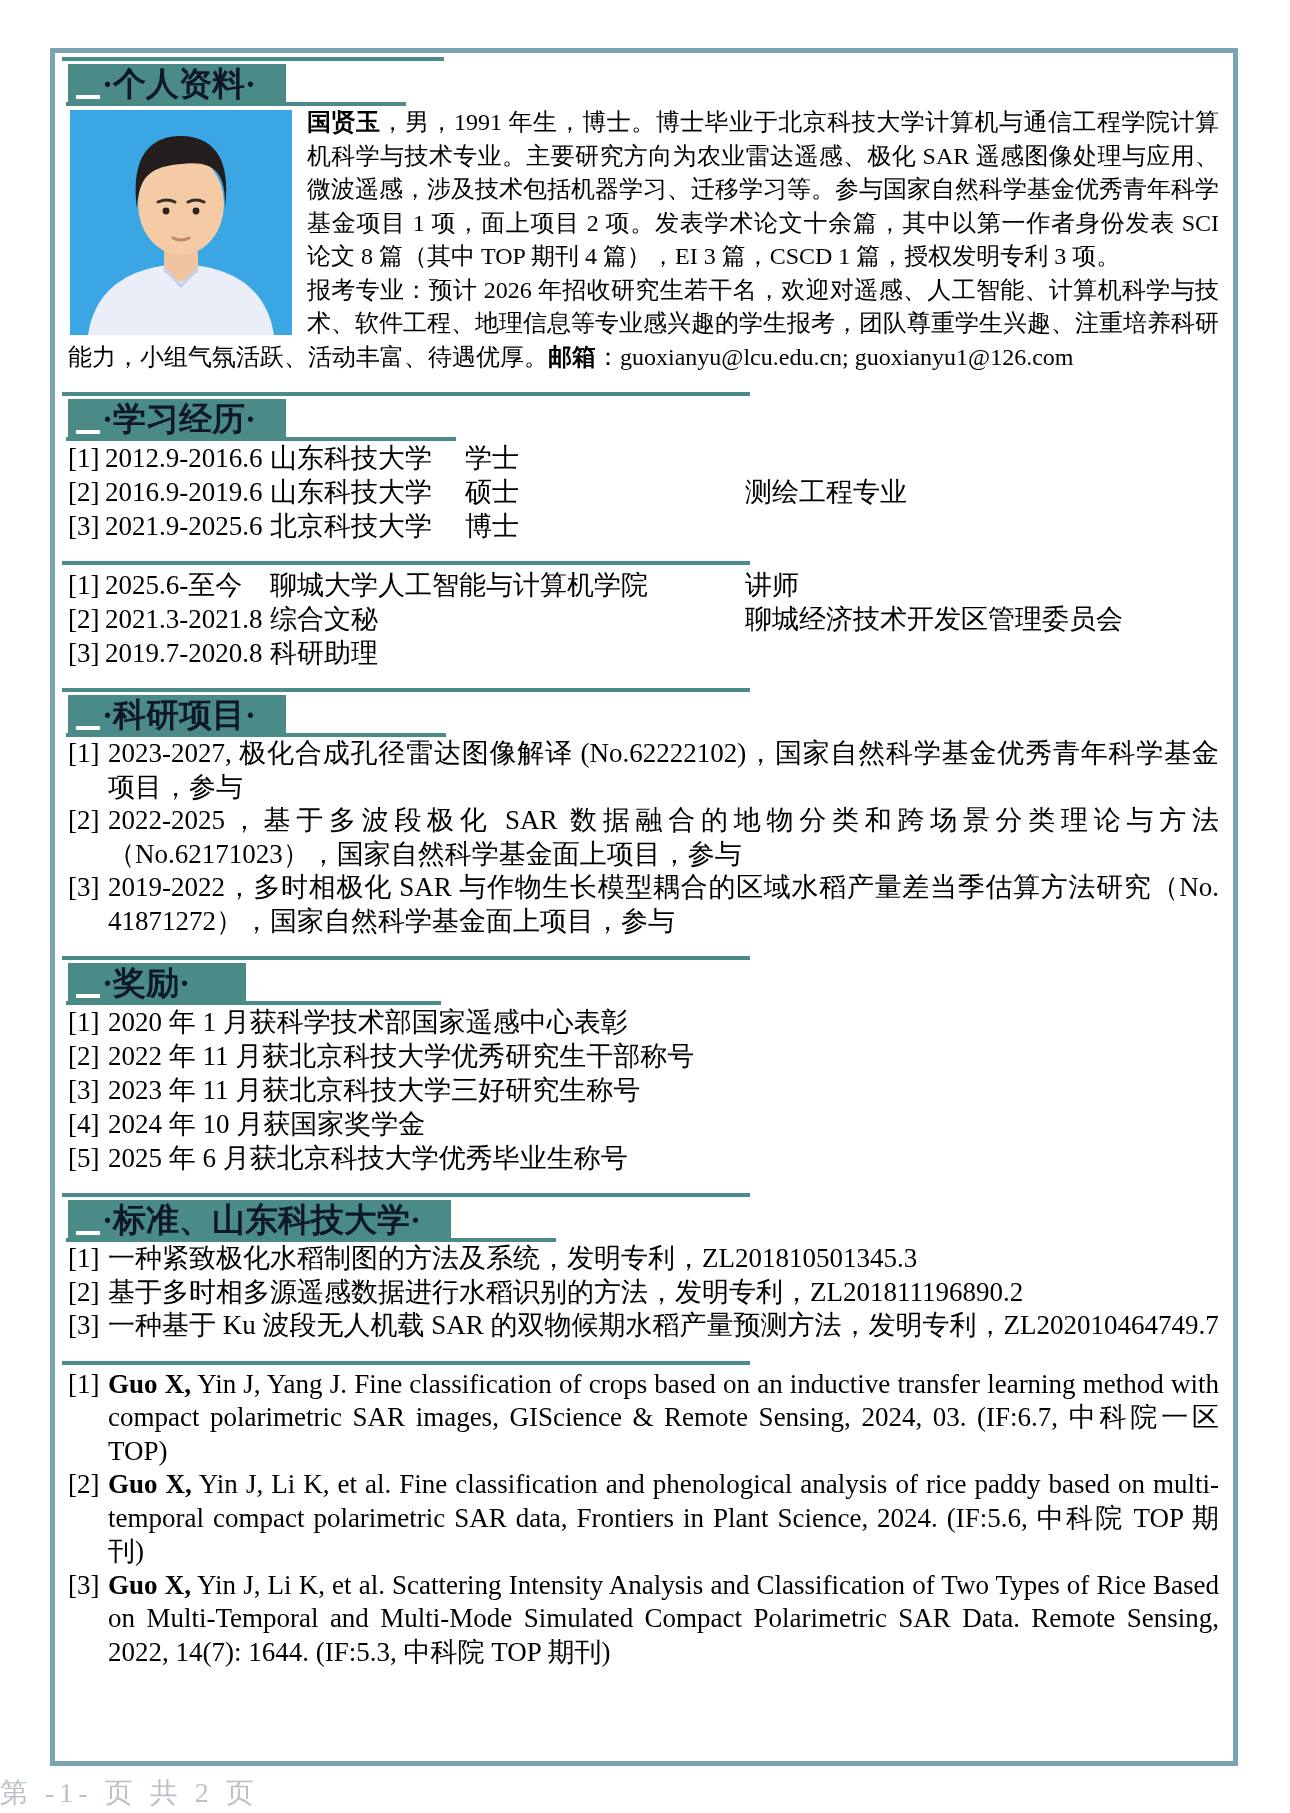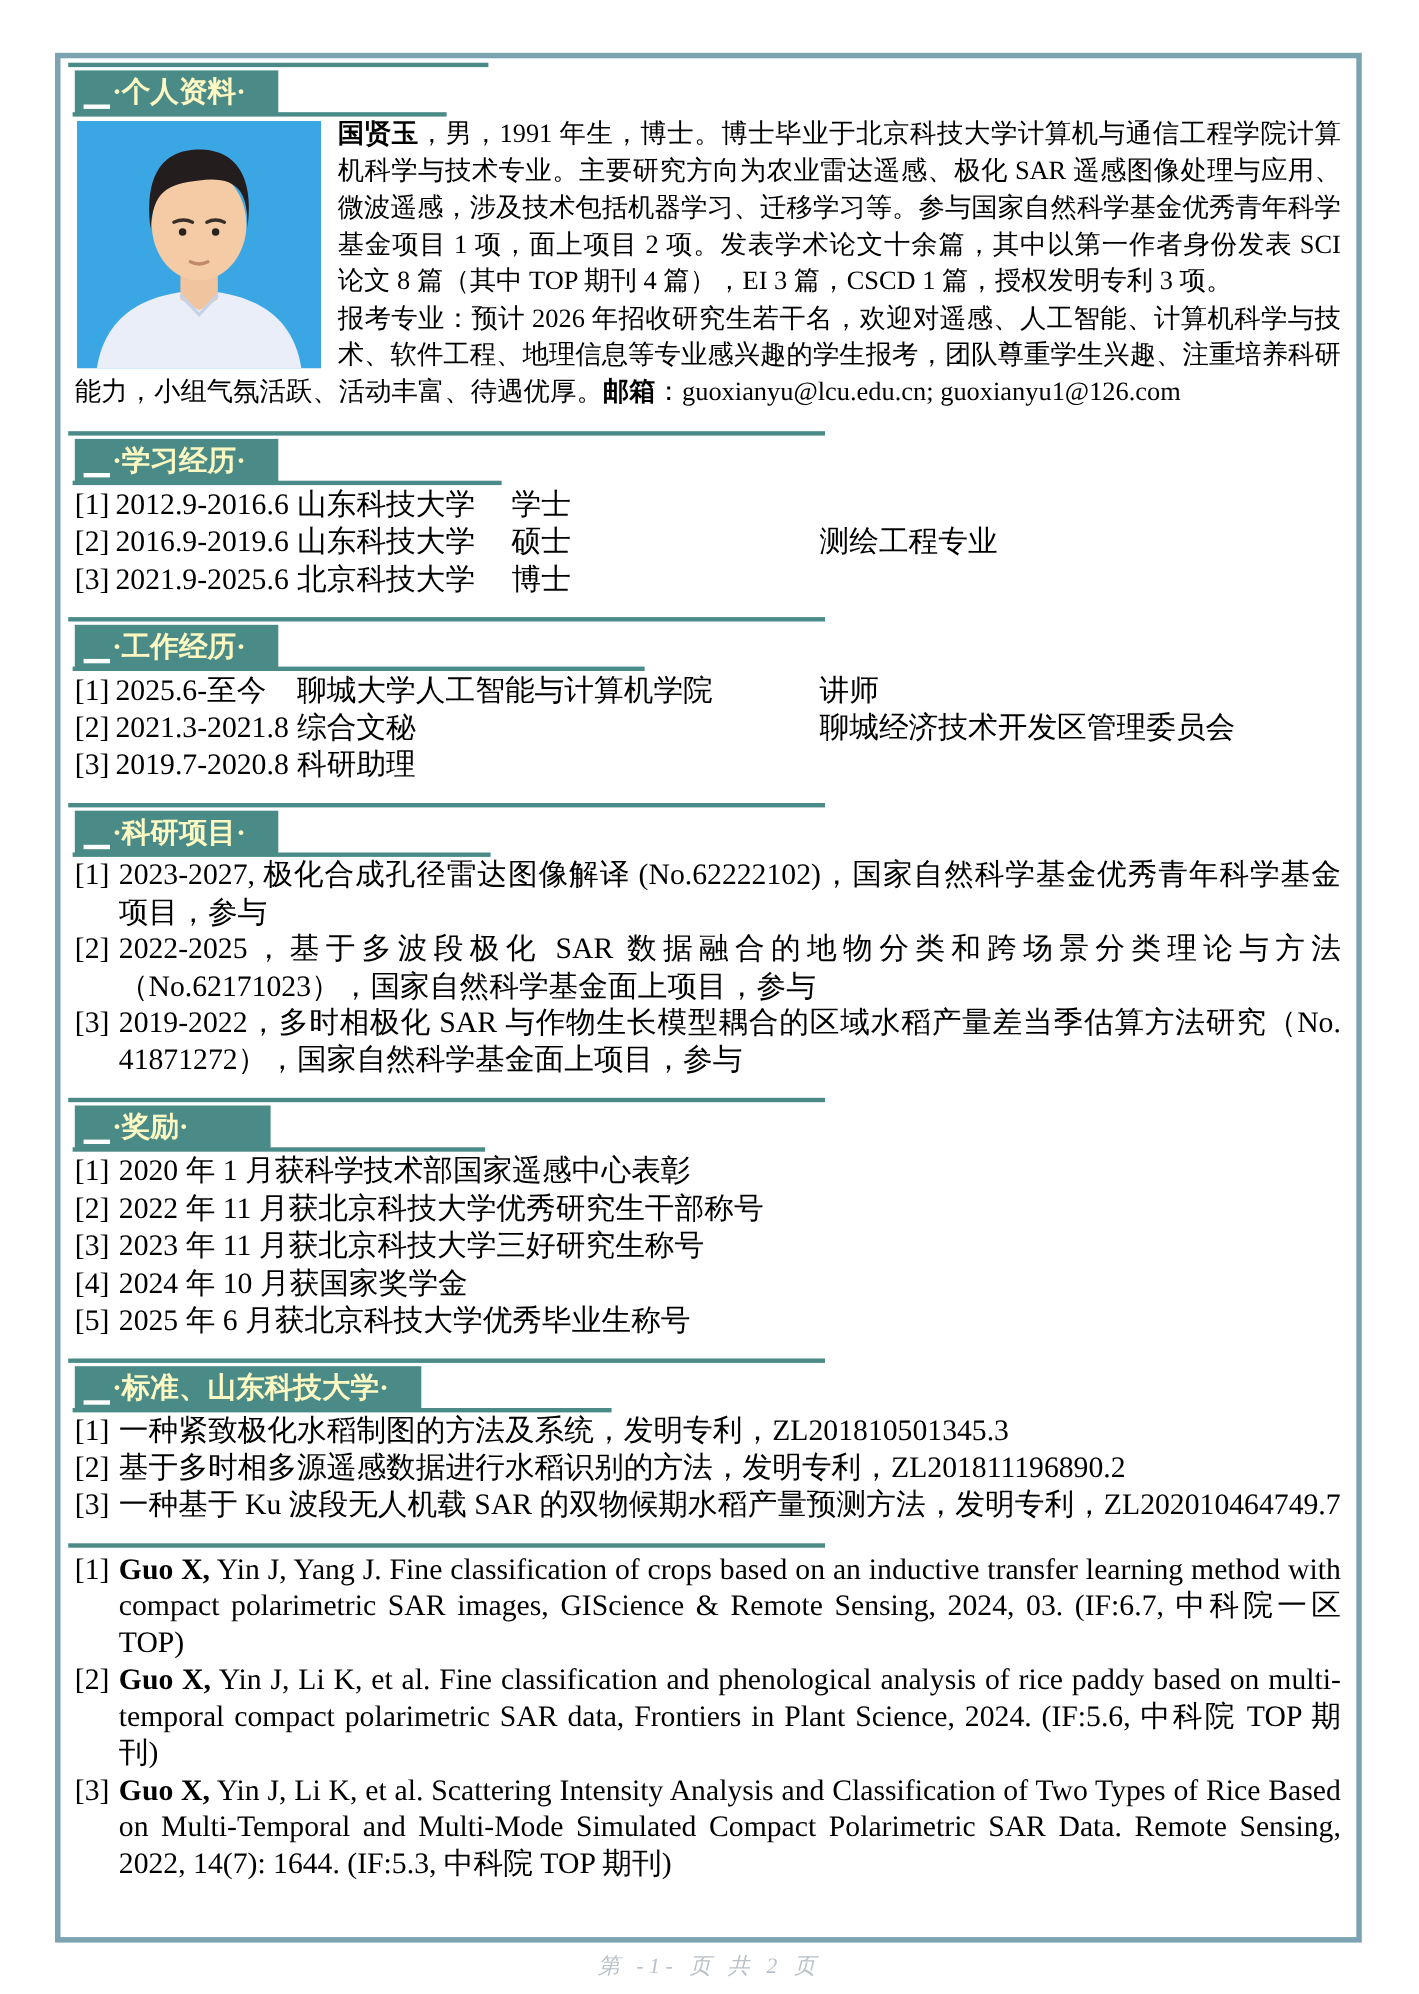--- a/index.html
+++ b/index.html
@@ -21,22 +21,22 @@
   .sec.first { margin-top:0; }
   .sec-topline { height:4px; background:var(--accent_teal,#4a8b87); width:688px; margin-left:-6px; margin-bottom:3px; }
   .sec.profile .sec-topline { width:382px; }
   .sec-row { position:relative; height:40px; }
   .sec-row::after {
     content:""; position:absolute; left:-2px; bottom:-2px; height:4px;
     background:var(--accent_teal,#4a8b87); width:var(--tail,390px);
   }
   .sec-box {
     position:relative; z-index:2; display:inline-block;
-    background:var(--accent_teal,#4a8b87); color:#fef9c3; font-weight:bold;
-    font-size:26px; line-height:40px; height:40px; min-width:178px;
+    background:var(--accent_teal,#4a8b87); color:#0f172a; font-weight:bold;
+    font-size:33px; line-height:40px; height:40px; min-width:178px;
     padding:0 30px 0 34px; white-space:nowrap;
   }
   .sec-box::before { content:""; position:absolute; left:8px; bottom:5px; width:24px; height:4px; background:#fff; }
 
   
   .intro { margin-top:2px; font-size:24px; line-height:33.5px; text-align:justify; }
   .photo { float:left; width:222px; height:225px; margin:4px 15px 2px 2px; display:block; }
   b.inline { font-weight:bold; }
 
   
@@ -46,22 +46,22 @@
 
   
   .lst { margin-top:2px; font-size:27px; line-height:33.5px; }
   .li { display:flex; }
   .li-idx { flex:0 0 40px; }
   .li-text { flex:1; text-align:justify; }
   .awards .lst { line-height:34px; }
   .papers .li-text { text-align:justify; }
 
   .footer {
-    position:absolute; left:0; right:0; top:1774px; text-align:center;
-    color:var(--footer_gray,#b9c1c9); font-size:20px; letter-spacing:5px;font-style:italic;
+    position:absolute; left:0; right:0; top:1774px; 
+    color:var(--footer_gray,#b9c1c9); font-size:28px; letter-spacing:5px;
   }
 </style>
 </head>
 <body>
 
 <div class="frame">
   <div class="content">
 
     <section class="sec first profile">
       <div class="sec-topline"></div>
@@ -110,23 +110,20 @@
           <span>[3]</span>
           <span>2021.9-2025.6</span>
           <span>北京科技大学</span>
           <span>博士</span>
         </div>
       </div>
     </section>
 
     <section class="sec">
       <div class="sec-topline"></div>
-      <div class="sec-row" style="--tail:520px">
-        <div class="sec-box"><span>·工作经历·</span></div>
-      </div>
       <div class="tbl">
         <div class="work-row">
           <span>[1]</span>
           <span>2025.6-至今</span>
           <span>聊城大学人工智能与计算机学院</span>
           <span>讲师</span>
         </div>
         <div class="work-row">
           <span>[2]</span>
           <span>2021.3-2021.8</span>

